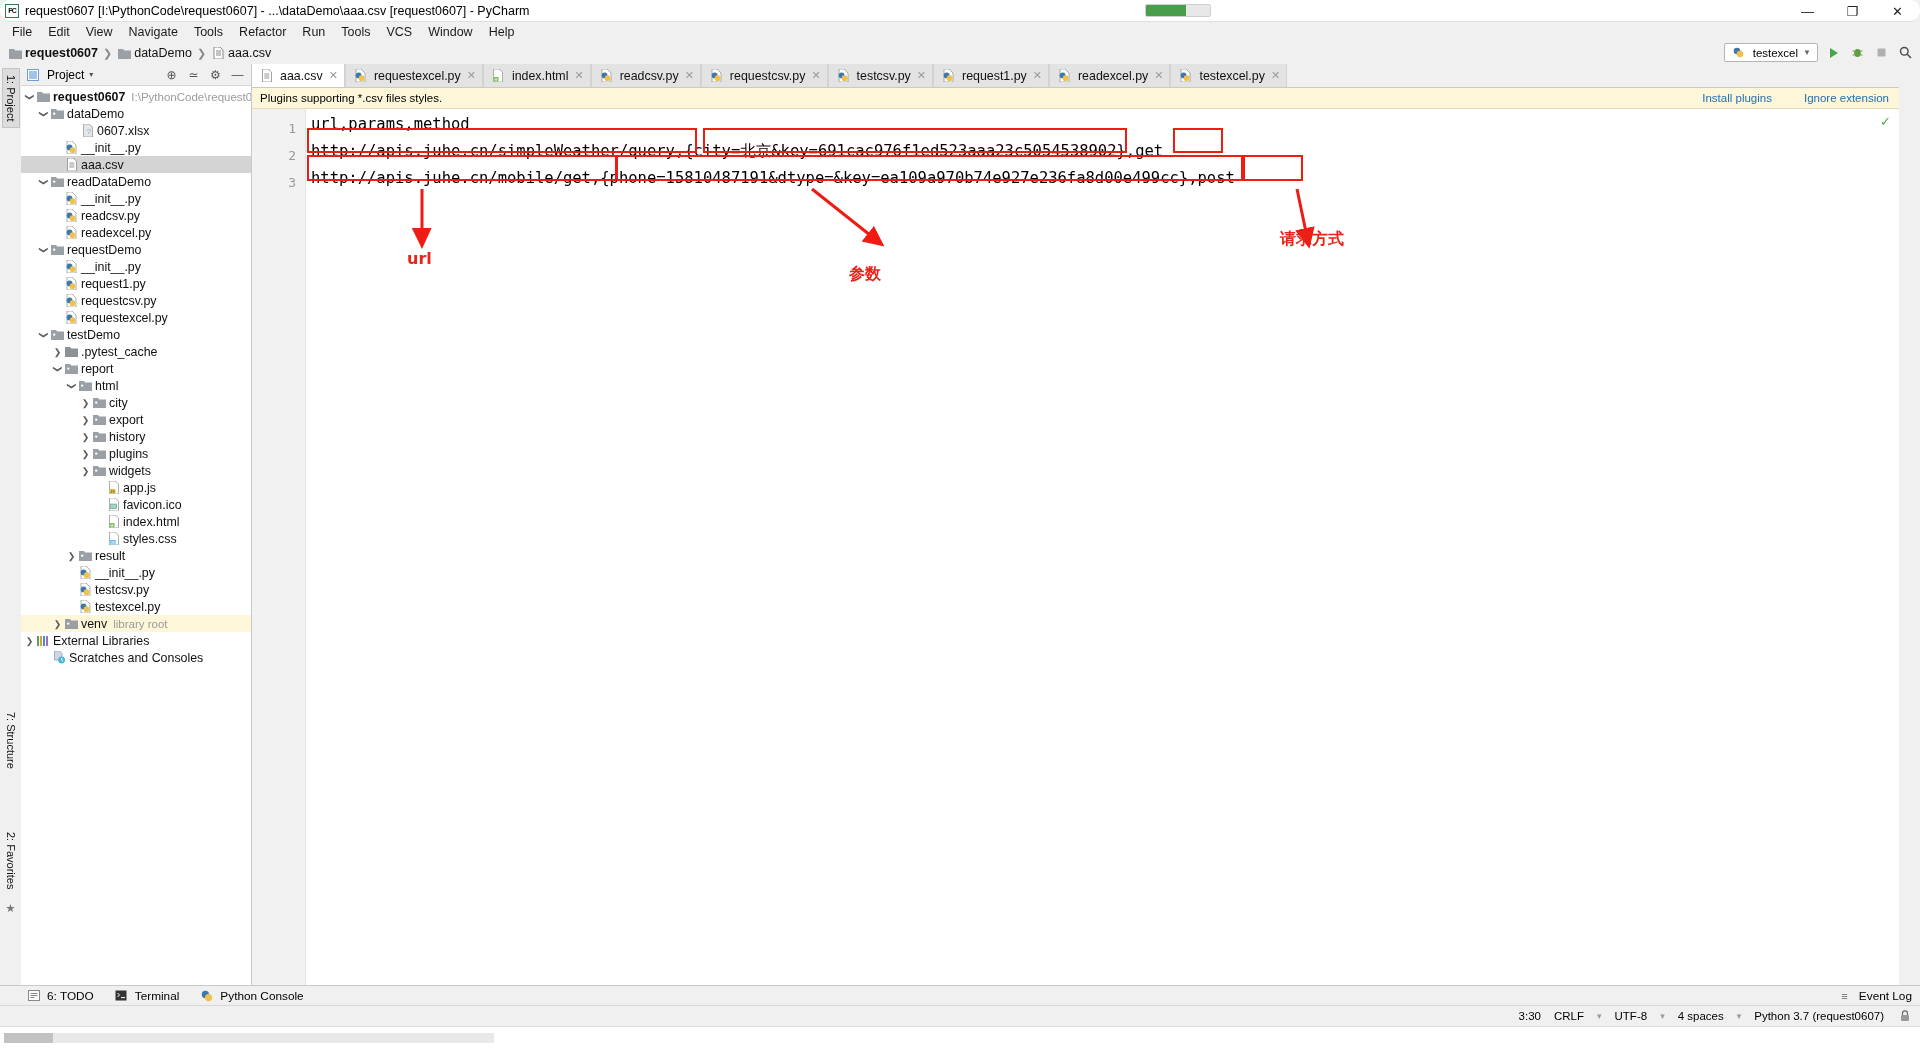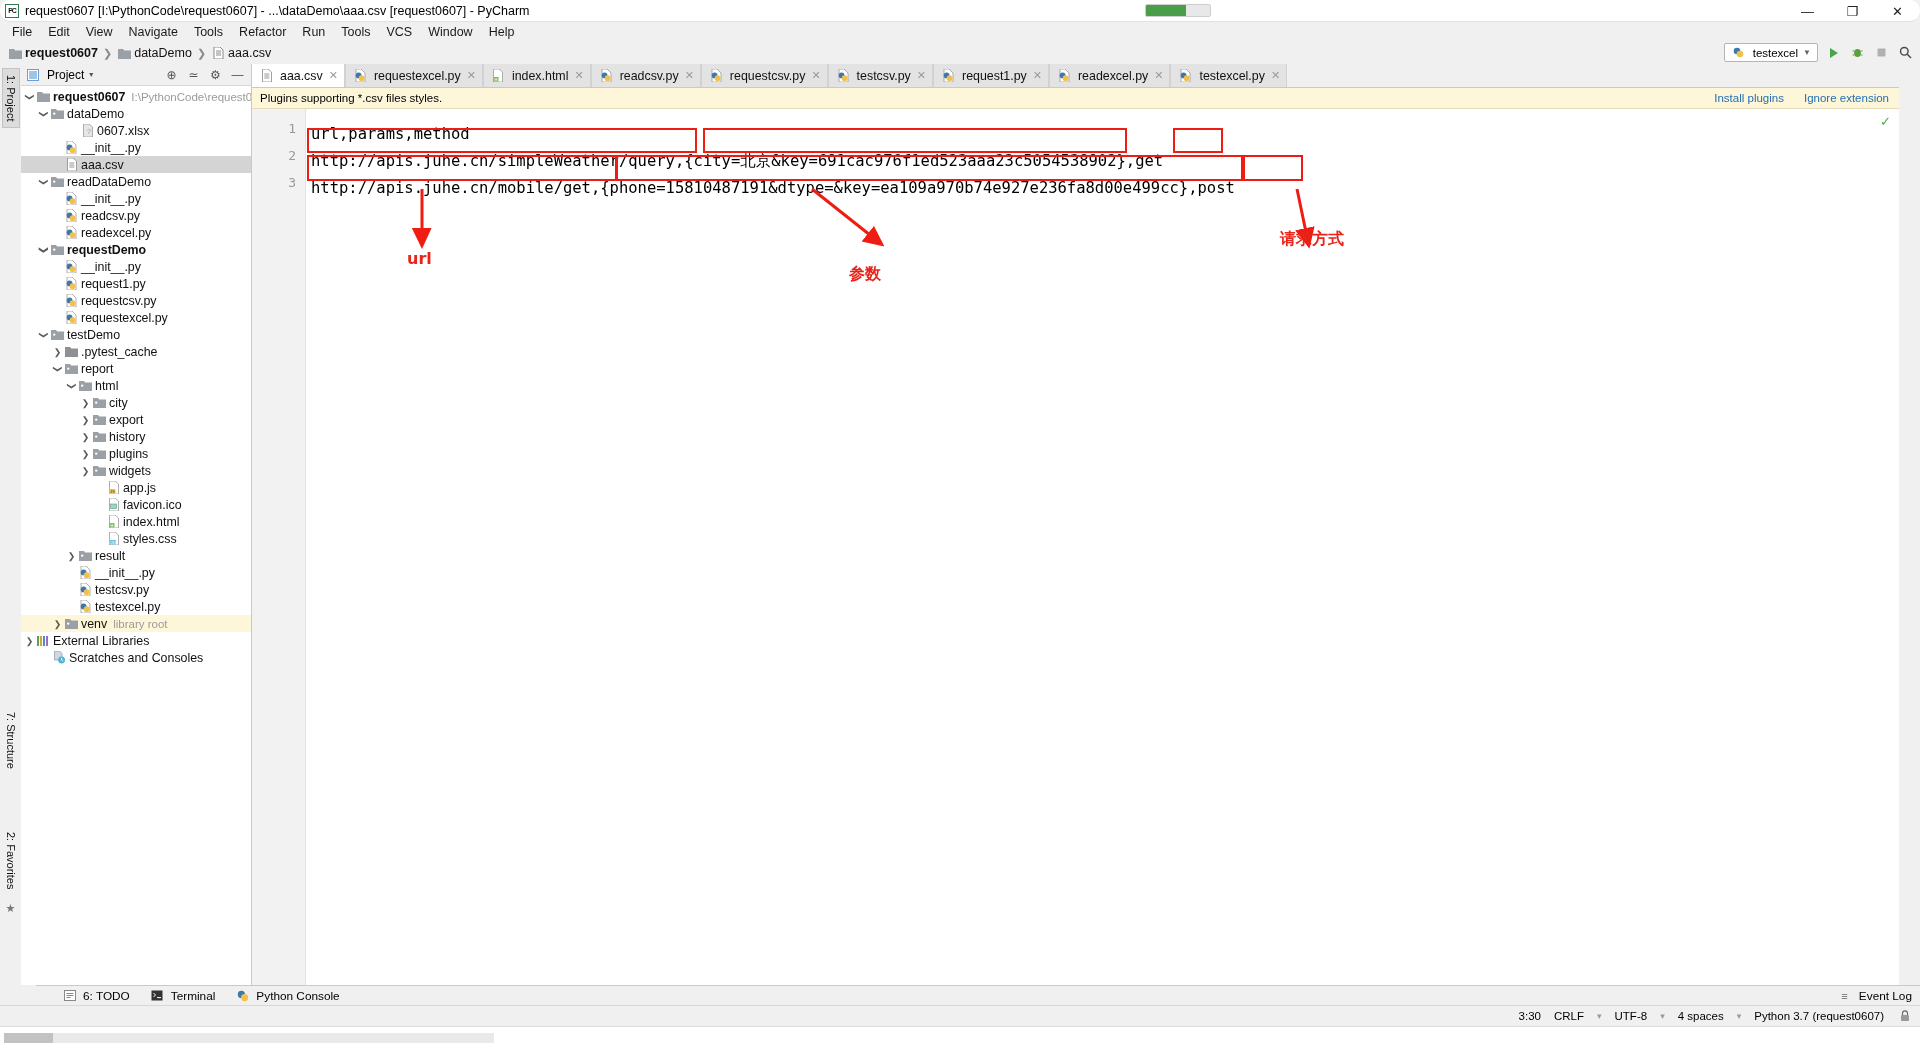--- a/index.html
+++ b/index.html
@@ -73,44 +73,44 @@
             border-bottom:1px solid #c9c9c9; }
   .etab { height:23px; display:flex; align-items:center; gap:4px; padding:0 6px 0 7px;
           border-left:1px solid #d2d2d2; border-right:1px solid #d2d2d2;
           background:#e3e3e3; font-size:12.4px; color:#111; }
   .etab:first-child { border-left:none; }
   .etab.active { background:#fff; border-top:1px solid #d2d2d2; height:24px; }
   .etab .x { color:#9a9a9a; font-size:11px; margin-left:2px; }
 
   .notif { height:21px; background:#fdf6d8; border-bottom:1px solid #e4dcb8;
            display:flex; align-items:center; padding:0 8px; font-size:11.5px; position:relative; }
-  .notif .links { position:absolute; right:10px; display:flex; gap:20px; }
+  .notif .links { position:absolute; right:10px; display:flex; gap:32px; }
   .notif .links a { color:#2470b3; text-decoration:none; }
 
   .codearea { flex:1; display:flex; position:relative; background:#fff; overflow:hidden; }
   .gutter { width:54px; background:#f2f2f2; border-right:1px solid #e3e3e3;
             padding-top:6px; text-align:right; }
   .gutter div { height:27px; line-height:27px; padding-right:9px; color:#999;
                 font-family:"DejaVu Sans Mono", monospace; font-size:13px; }
-  .code { flex:1; padding-top:12px; position:relative; }
+  .code { flex:1; padding-top:2px; position:relative; }
   .cline { height:27px; line-height:27px; padding-left:5px;
            font-family:"DejaVu Sans Mono", monospace; font-size:15.5px;
            color:#000; white-space:pre; letter-spacing:0px; }
   .check { position:absolute; right:8px; top:5px; color:#4aa84a; font-size:13px; }
 
   
   .anno { position:absolute; left:0; top:0; width:100%; height:100%; pointer-events:none; }
   .abox { position:absolute; border:2px solid #ee1c12; }
   .alabel { position:absolute; color:#e8241b; font-size:16px; font-weight:bold;
             font-family:"DejaVu Sans", sans-serif; }
 
   
   .bottombar { height:20px; background:#f0f0f0; border-top:1px solid #c9c9c9;
                display:flex; align-items:center; padding-left:26px; gap:20px;
-               font-size:11.8px; position:relative;margin-left:36px; }
+               font-size:11.8px; position:relative; }
   .bottombar .bb { display:flex; align-items:center; gap:4px; }
   .bottombar .right { position:absolute; right:8px; display:flex; align-items:center; gap:5px; }
 
   
   .statusbar { height:21px; background:#f0f0f0; border-top:1px solid #d8d8d8;
                display:flex; align-items:center; position:relative; font-size:11.5px; }
   .statusbar .right { position:absolute; right:6px; display:flex; align-items:center; gap:13px; }
   .statusbar .sep-d { color:#9a9a9a; font-size:9px; }
 
   
@@ -325,21 +325,21 @@
             <span class="arrow"></span>
             <span class="ico">
               <svg width="13" height="13" viewBox="0 0 13 13">
                 <path d="M2 0h5l4 4v9H2z" fill="#fff" stroke="#9a9a9a" stroke-width=".8"></path>
                 <circle cx="4.6" cy="6.4" r="2.9" fill="#3c78aa"></circle>
                 <circle cx="7.6" cy="9.2" r="2.9" fill="#f2c14b"></circle>
               </svg>
             </span>
             <span class="lbl">readexcel.py</span>
           </div>
-          <div class="row" style="padding-left: 16px; font-weight: bold;">
+          <div class="row" style="padding-left: 16px;">
             <span class="arrow" style="display: inline-block; transform: rotate(90deg);">❯</span>
             <span class="ico">
               <svg width="13" height="11" viewBox="0 0 13 11">
                 <path d="M0 1h5l1.2 1.6H13V11H0z" fill="#9aa0a6"></path>
                 <circle cx="3.2" cy="5.6" r="1.2" fill="#fff"></circle>
               </svg>
             </span>
             <span class="lbl">requestDemo</span>
           </div>
           <div class="row" style="padding-left: 30px;">

